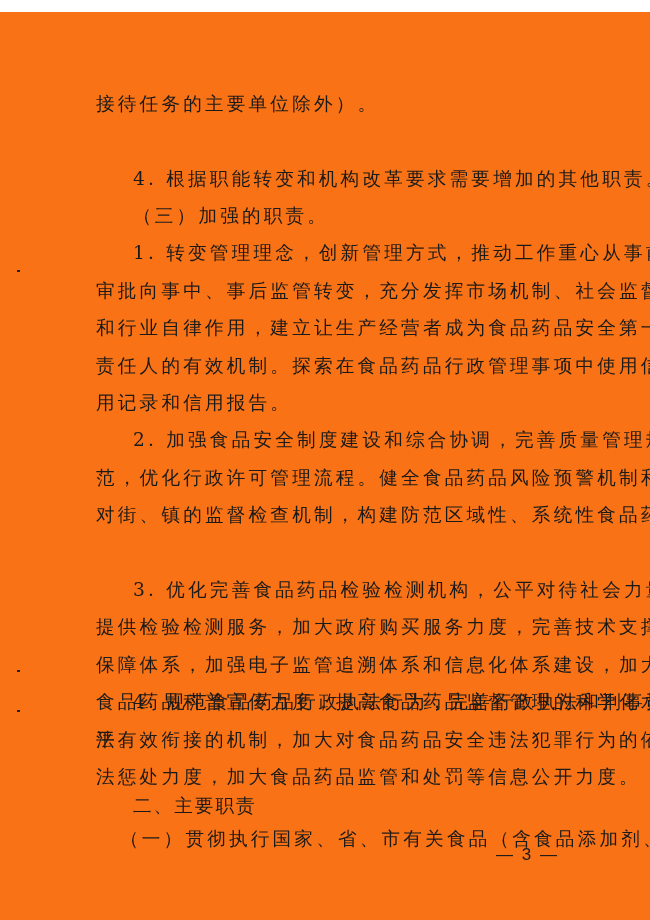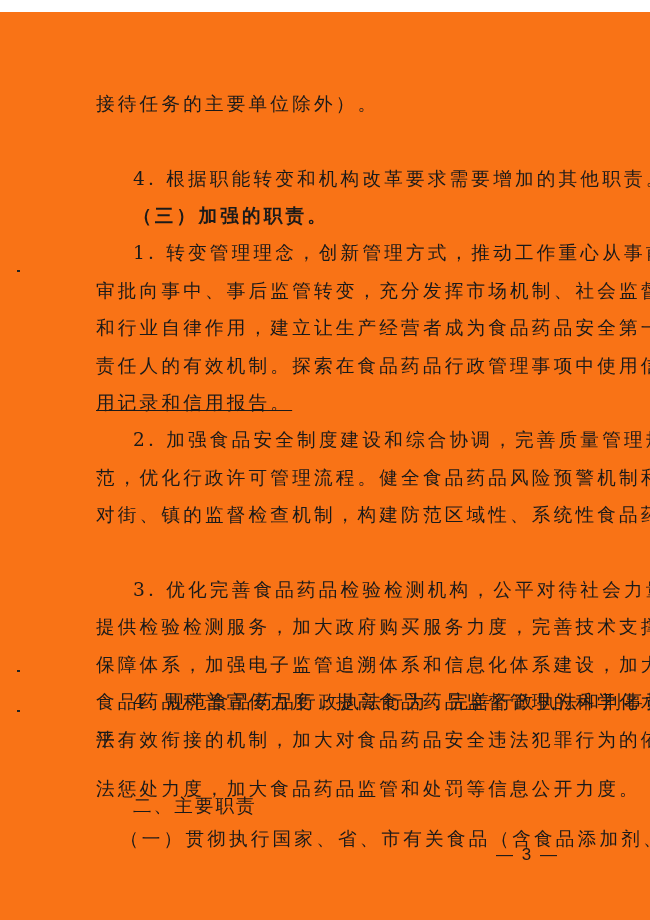--- a/index.html
+++ b/index.html
@@ -23,21 +23,21 @@
     }
     .line {
       position: absolute;
       left: 96px;
       white-space: nowrap;
       font-size: 18.6px;
       line-height: 24px;
       letter-spacing: 3.2px;
     }
     .indent { left: 133px; }
-    .bold { font-weight: bold; }
+    .bold { font-weight: normal; }
     .heading2 { left: 133px; letter-spacing: 2px; }
     .page-number {
       position: absolute;
       left: 496px;
       top: 833px;
       font-family: "Liberation Sans", sans-serif;
       font-size: 17px;
       letter-spacing: 2px;
       white-space: nowrap;
     }
@@ -58,33 +58,33 @@
   <div class="mark" style="left:17px; top:698px;"></div>
 
   <div class="line" style="top:80px;">接待任务的主要单位除外）。</div>
   <div class="line indent" style="top:155px;">4. 根据职能转变和机构改革要求需要增加的其他职责。</div>
   <div class="line indent bold" style="top:192px;">（三）加强的职责。</div>
 
   <div class="line indent" style="top:229px;">1. 转变管理理念，创新管理方式，推动工作重心从事前</div>
   <div class="line" style="top:267px;">审批向事中、事后监管转变，充分发挥市场机制、社会监督</div>
   <div class="line" style="top:304px;">和行业自律作用，建立让生产经营者成为食品药品安全第一</div>
   <div class="line" style="top:342px;">责任人的有效机制。探索在食品药品行政管理事项中使用信</div>
-  <div class="line" style="top:379px;text-decoration:underline;">用记录和信用报告。</div>
+  <div class="line" style="top:379px;">用记录和信用报告。</div>
 
   <div class="line indent" style="top:416px;">2. 加强食品安全制度建设和综合协调，完善质量管理规</div>
   <div class="line" style="top:454px;">范，优化行政许可管理流程。健全食品药品风险预警机制和</div>
   <div class="line" style="top:491px;">对街、镇的监督检查机制，构建防范区域性、系统性食品药</div>
 
   <div class="line indent" style="top:566px;">3. 优化完善食品药品检验检测机构，公平对待社会力量</div>
   <div class="line" style="top:603px;">提供检验检测服务，加大政府购买服务力度，完善技术支撑</div>
   <div class="line" style="top:641px;">保障体系，加强电子监管追溯体系和信息化体系建设，加大</div>
   <div class="line" style="top:678px;">食品药品科普宣传力度，提高食品药品监督管理的科学化水</div>
   <div class="line" style="top:716px;">平。</div>
 
   <div class="line indent" style="top:678px;">4. 规范食品药品行政执法行为，完善行政执法和刑事司</div>
   <div class="line" style="top:716px;">法有效衔接的机制，加大对食品药品安全违法犯罪行为的依</div>
-  <div class="line" style="top:753px;margin-top:12px;">法惩处力度，加大食品药品监管和处罚等信息公开力度。</div>
+  <div class="line" style="top:753px;">法惩处力度，加大食品药品监管和处罚等信息公开力度。</div>
 
   <div class="line heading2" style="top:782px;">二、主要职责</div>
   <div class="line indent" style="top:815px; left:120px;">（一）贯彻执行国家、省、市有关食品（含食品添加剂、</div>
 
   <div class="page-number">— 3 —</div>
 </div>
 
 </body></html>

